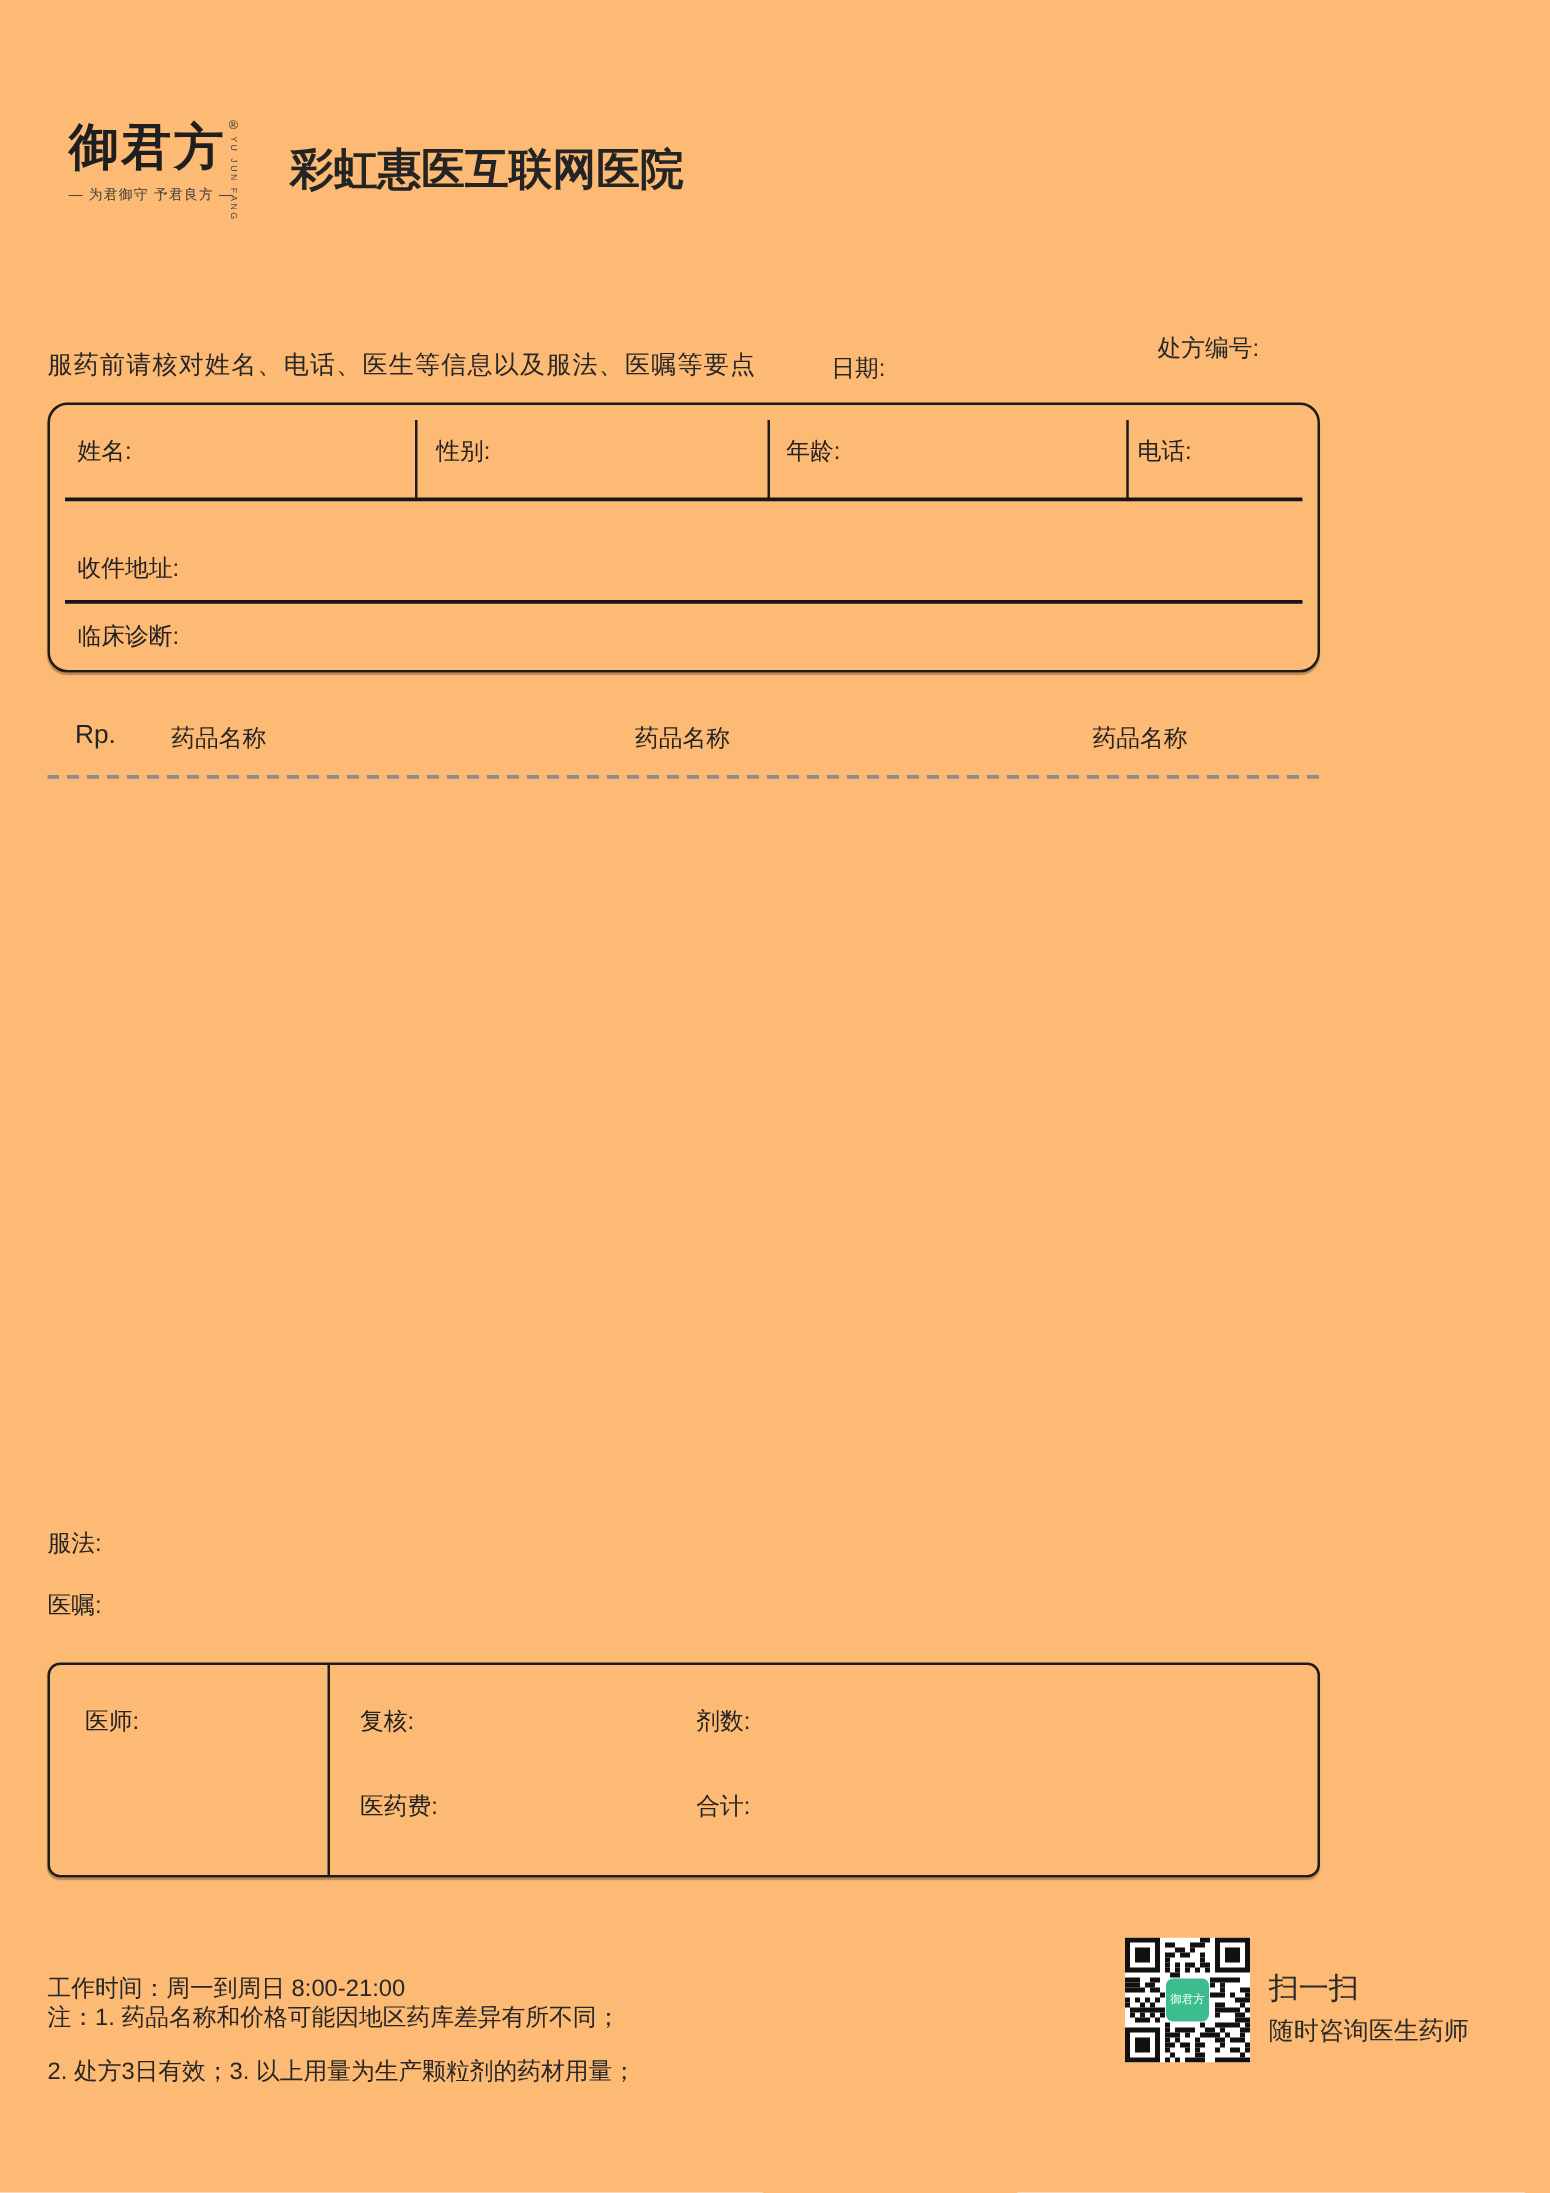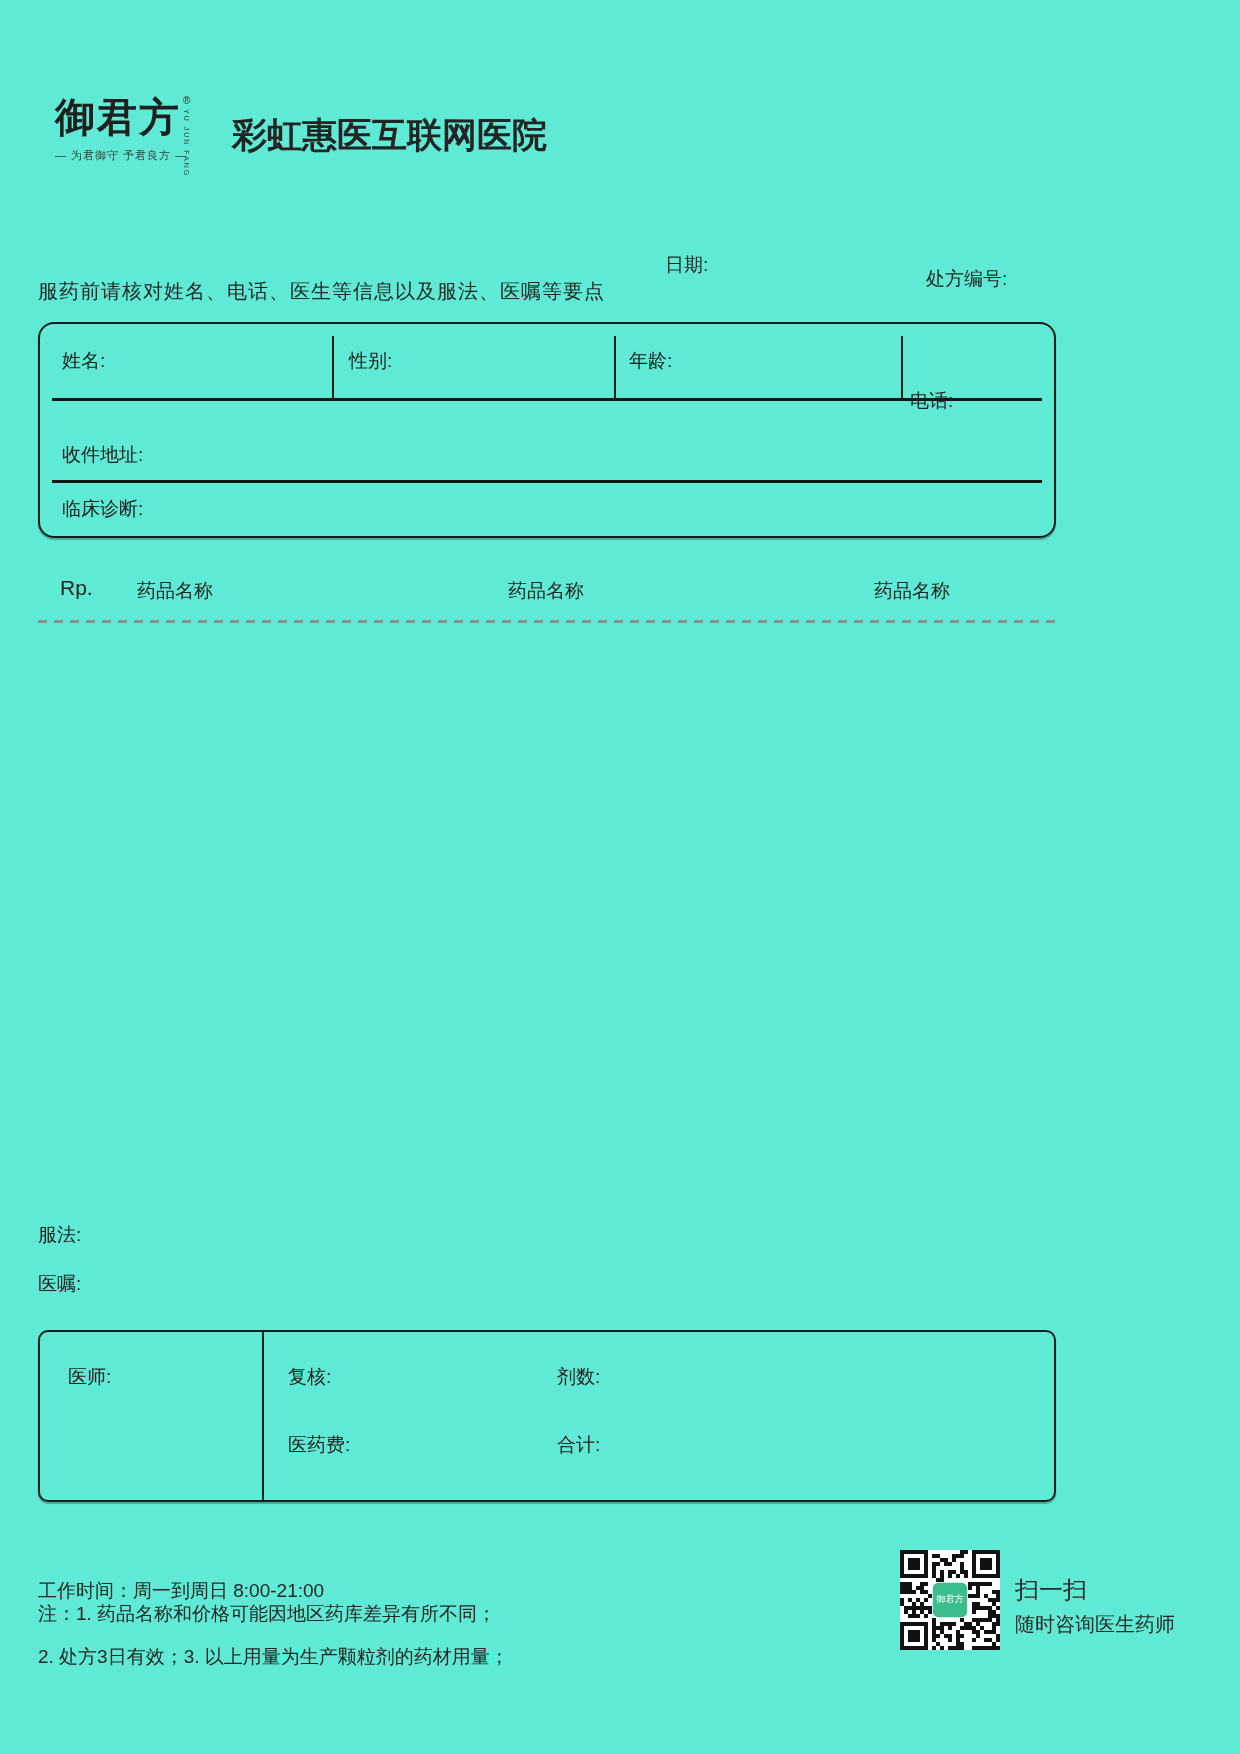--- a/index.html
+++ b/index.html
@@ -1,19 +1,19 @@
 <!DOCTYPE html>
 <html><head>
 <meta charset="utf-8">
 <style>
   * { margin:0; padding:0; box-sizing:border-box; }
   html,body { background:#f2f2f2; }
   .page {
     position:relative; width:1240px; height:1754px; margin:0 auto;
-    background:#5eead4; overflow:hidden;
+    background:#fdba74; overflow:hidden;
     font-family:"Liberation Sans", sans-serif; color:#2a2a2a;
   }
   .abs { position:absolute; }
 
   
   .logo-row { position:absolute; left:55px; top:96px; display:flex; align-items:flex-start; }
   .logo-text {
     font-family:"Liberation Serif", serif;
     font-size:40px; font-weight:bold; letter-spacing:2px; color:#1f1f1f; line-height:1.1;
   }
@@ -27,38 +27,38 @@
     position:absolute; left:55px; top:148px; width:128px;
     font-size:11px; color:#3a3a3a; letter-spacing:1px; white-space:nowrap;
   }
   .hospital-title {
     position:absolute; left:232px; top:112px;
     font-size:35px; font-weight:900; letter-spacing:0px; color:#242424;
   }
 
   
   .reminder { left:38px; top:264px; font-size:20px; letter-spacing:1px; color:#262626;margin-top:14px; }
-  .date-label { left:665px; top:252px; font-size:19px; color:#262626; }
+  .date-label { left:665px; top:282px; font-size:19px; color:#262626; }
   .rxno-label { left:926px; top:266px; font-size:19px; color:#262626; }
 
   
   .patient-box {
     position:absolute; left:38px; top:322px; width:1018px; height:216px;
     border:2.5px solid #1c1c1c; border-radius:16px;
     box-shadow:0 2px 1px rgba(0,0,0,0.28);
   }
   .patient-box .vdiv { position:absolute; top:12px; height:64px; width:2px; background:#1c1c1c; }
   .vdiv.d1 { left:292px; } .vdiv.d2 { left:574px; } .vdiv.d3 { left:861px; }
   .patient-box .hline { position:absolute; left:12px; right:12px; height:3px; background:#161616; }
   .hline.h1 { top:74px; } .hline.h2 { top:156px; }
   .pb-label { position:absolute; font-size:19px; color:#222222; }
   .lbl-name   { left:22px;  top:24px; }
   .lbl-gender { left:309px; top:24px; }
   .lbl-age    { left:589px; top:24px; }
-  .lbl-phone  { left:870px; top:24px;margin-top:40px; }
+  .lbl-phone  { left:870px; top:24px; }
   .lbl-addr   { left:22px;  top:104px;margin-top:14px; }
   .lbl-diag   { left:22px;  top:172px; }
 
   
   .rp-label  { left:60px;  top:576px; font-size:21px; color:#242424; }
   .drug-col1 { left:137px; top:578px; font-size:19px; color:#242424; }
   .drug-col2 { left:508px; top:578px; font-size:19px; color:#242424; }
   .drug-col3 { left:874px; top:578px; font-size:19px; color:#242424; }
   .dashed-line {
     position:absolute; left:38px; top:620px; width:1018px; height:3px;

